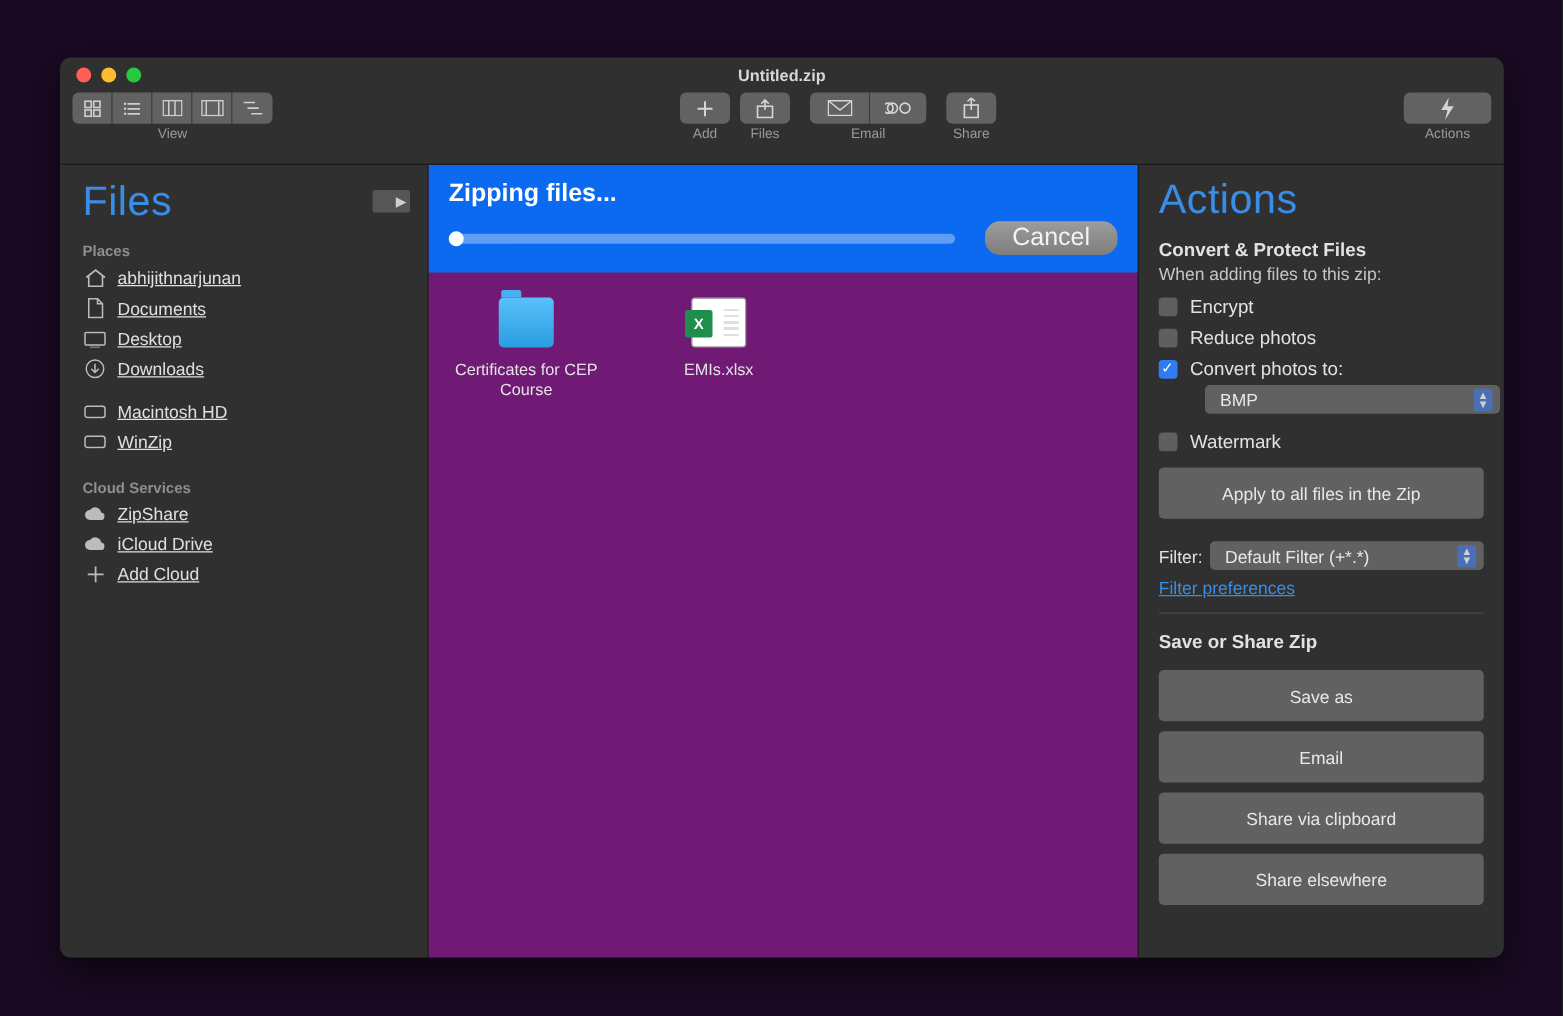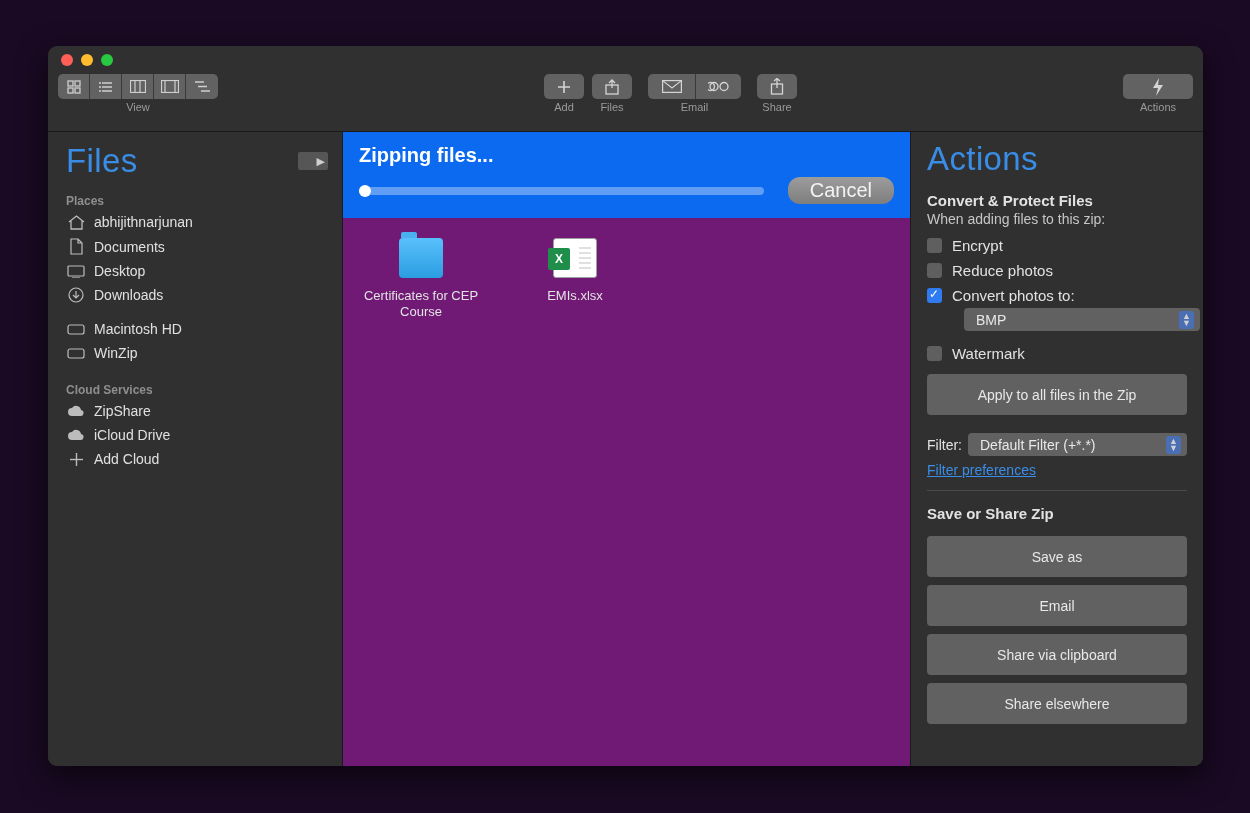--- a/index.html
+++ b/index.html
@@ -55,21 +55,21 @@
     background: #303030;
     border-right: 1px solid #1a1a1a;
     padding: 8px 0 0 0;
     color: #e0e0e0;
   }
   .sb-head { display: flex; align-items: center; justify-content: space-between; padding: 2px 14px 8px 18px;}
   .sb-title { font-size: 33px; font-weight: 300; color: #3a8de6; letter-spacing: 0.4px; }
   .sb-toggle { width: 30px; height: 18px; background: #565656; border-radius: 2px; display: flex; align-items: center; justify-content: flex-end; padding: 0 3px; cursor: pointer;}
   .sb-toggle span { color:#cfcfcf; font-size:11px; }
   .sb-section-label { color: #8e8e8e; font-size: 12px; font-weight: 600; padding: 6px 0 2px 18px; }
-  .sb-item { display:flex; align-items:center; gap:8px; padding: 4px 0 4px 18px; font-size:14px; cursor:pointer; }
+  .sb-item { display:flex; align-items:center; gap:8px; padding: 4px 0 4px 18px; font-size:14px; cursor:pointer;text-decoration:underline; }
   .sb-item .ico { width: 20px; display:inline-flex; justify-content:center; color:#bcbcbc; }
   .main {
     flex:1;
     background: #701a75;
     display:flex; flex-direction:column;
   }
   .progress-bar {
     background: #0c6af0;
     color:#fff;
     padding: 12px 16px 14px 16px;
@@ -134,20 +134,21 @@
 <body>
 
 <div class="window">
 
   <div class="titlebar">
     <div class="traffic">
       <div class="dot red"></div>
       <div class="dot yellow"></div>
       <div class="dot green"></div>
     </div>
+    <div class="title">Untitled.zip</div>
   </div>
 
   <div class="toolbar">
     <div class="tb-col">
       <div class="seg">
         <button class="tb-btn">
           <svg width="14" height="14" viewBox="0 0 14 14">
               <rect x="1" y="1" width="5" height="5" fill="none" stroke="#cfcfcf" stroke-width="1.3"></rect>
               <rect x="8" y="1" width="5" height="5" fill="none" stroke="#cfcfcf" stroke-width="1.3"></rect>
               <rect x="1" y="8" width="5" height="5" fill="none" stroke="#cfcfcf" stroke-width="1.3"></rect>

